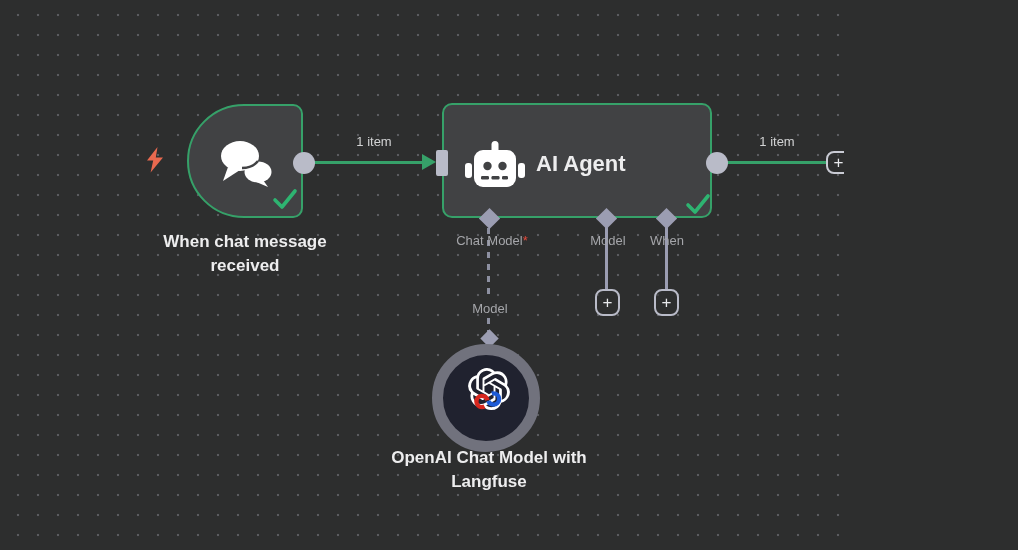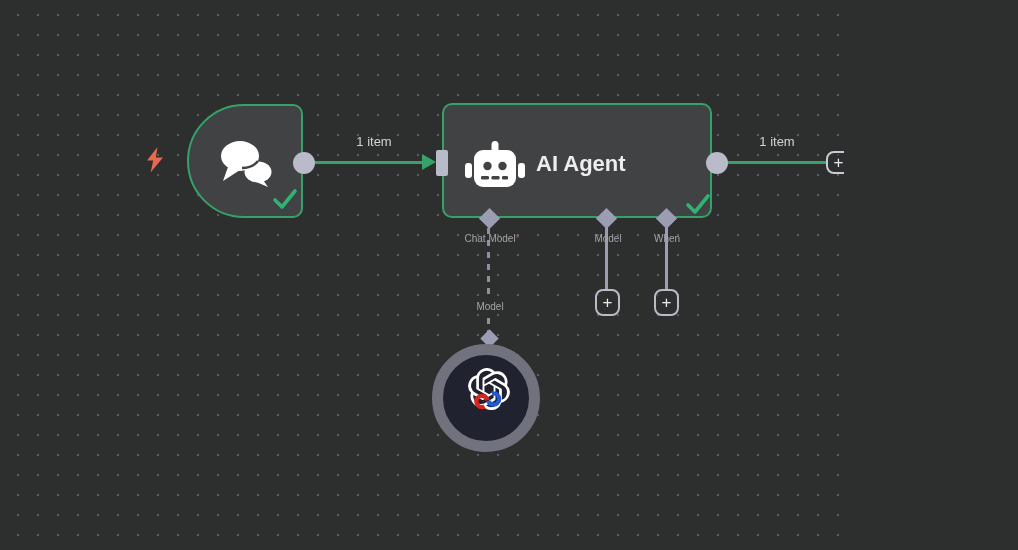--- a/index.html
+++ b/index.html
@@ -16,21 +16,21 @@
   .node-trigger{left:187px;top:104px;width:116px;height:114px;border-radius:58px 10px 10px 58px;}
   .node-agent{left:442px;top:103px;width:270px;height:115px;border-radius:10px;}
   .node-round{
     left:432px;top:344px;width:108px;height:108px;border-radius:50%;
     background:#20222f;border:11px solid #71727d;
   }
   
   .node-title{color:#ededee;font-size:17px;font-weight:bold;text-align:center;line-height:24px;transform:translateX(-50%);}
   .inner-title{color:#ededee;font-size:22px;font-weight:bold;}
   .edge-label{color:#d2d3d4;font-size:13px;transform:translateX(-50%);white-space:nowrap;}
-  .port-label{color:#a5a6aa;font-size:10px;transform:translateX(-50%);white-space:nowrap;}
+  .port-label{color:#a5a6aa;font-size:13px;transform:translateX(-50%);white-space:nowrap;}
   .req{color:#e3493b;}
   
   .wire{height:3px;background:#36a169;}
   .arrow-right{width:0;height:0;border-left:14px solid #36a169;border-top:8px solid transparent;border-bottom:8px solid transparent;}
   .conn-circle{width:22px;height:22px;border-radius:50%;background:#b9bbc8;}
   .conn-rect{width:12px;height:26px;border-radius:2px;background:#b9bbc8;}
   .diamond{background:#9b9db2;transform:rotate(45deg);}
   .vline{width:3px;background:#9b9db2;}
   .dashline{width:3px;background:repeating-linear-gradient(180deg,#8d90a1 0 6px,rgba(0,0,0,0) 6px 12px);}
   .plus-btn{
@@ -60,20 +60,21 @@
   <svg class="abs" style="left:216px;top:137px" width="60" height="50" viewBox="0 0 60 50">
     <ellipse cx="24" cy="19" rx="19" ry="15" fill="#fff"></ellipse>
     <polygon points="12,30 7,44 24,33" fill="#fff"></polygon>
     <ellipse cx="42" cy="35" rx="13.5" ry="10.5" fill="#fff"></ellipse>
     <polygon points="47,43 52,50 38,44" fill="#fff"></polygon>
     <path d="M26 31 A19 15 0 0 0 42 24" stroke="#414244" stroke-width="2.5" fill="none"></path>
   </svg>
   <svg class="abs" style="left:272px;top:188px" width="26" height="22" viewBox="0 0 26 22">
     <polyline points="3,12 10,19 23,3" stroke="#2eb471" stroke-width="3.6" fill="none" stroke-linecap="round" stroke-linejoin="round"></polyline>
   </svg>
+  <div class="abs node-title" style="left:245px;top:230px;width:210px">When chat message received</div>
   <div class="abs conn-circle" style="left:293px;top:152px"></div>
 
   <div class="abs node node-agent"></div>
   <svg class="abs" style="left:463px;top:141px" width="64" height="48" viewBox="0 0 64 48">
     <rect x="28.5" y="0" width="7" height="12" rx="3.5" fill="#fff"></rect>
     <rect x="2" y="22" width="7" height="15" rx="3" fill="#fff"></rect>
     <rect x="55" y="22" width="7" height="15" rx="3" fill="#fff"></rect>
     <rect x="11" y="9" width="42" height="37" rx="9" fill="#fff"></rect>
     <circle cx="24.5" cy="25" r="4.2" fill="#414244"></circle>
     <circle cx="39.5" cy="25" r="4.2" fill="#414244"></circle>
@@ -109,14 +110,15 @@
   <div class="abs plus-btn plus-end" style="left:826px;top:151px;width:25px;height:23px">+</div>
 
   <div class="abs node-round"></div>
   <svg class="abs" style="left:468px;top:368px" width="42" height="42" viewBox="0 0 24 24">
     <path fill="#fff" d="M22.2819 9.8211a5.9847 5.9847 0 0 0-.5157-4.9108 6.0462 6.0462 0 0 0-6.5098-2.9A6.0651 6.0651 0 0 0 4.9807 4.1818a5.9847 5.9847 0 0 0-3.9977 2.9 6.0462 6.0462 0 0 0 .7427 7.0966 5.98 5.98 0 0 0 .511 4.9107 6.051 6.051 0 0 0 6.5146 2.9001A5.9847 5.9847 0 0 0 13.2599 24a6.0557 6.0557 0 0 0 5.7718-4.2058 5.9894 5.9894 0 0 0 3.9977-2.9001 6.0557 6.0557 0 0 0-.7475-7.073zm-9.022 12.6081a4.4755 4.4755 0 0 1-2.8764-1.0408l.1419-.0804 4.7783-2.7582a.7948.7948 0 0 0 .3927-.6813v-6.7369l2.02 1.1686a.071.071 0 0 1 .038.0615v5.5826a4.504 4.504 0 0 1-4.4945 4.4849zm-9.6607-4.1254a4.4708 4.4708 0 0 1-.5346-3.0137l.142.0852 4.783 2.7582a.7712.7712 0 0 0 .7806 0l5.8428-3.3685v2.3324a.0804.0804 0 0 1-.0332.0615L9.74 19.9502a4.4992 4.4992 0 0 1-6.1408-1.6464zM2.3408 7.8956a4.485 4.485 0 0 1 2.3655-1.9728V11.6a.7664.7664 0 0 0 .3879.6765l5.8144 3.3543-2.0201 1.1685a.0757.0757 0 0 1-.071 0l-4.8303-2.7865A4.504 4.504 0 0 1 2.3408 7.8956zm16.5963 3.8558L13.1038 8.364 15.1192 7.2a.0757.0757 0 0 1 .071 0l4.8303 2.7913a4.4944 4.4944 0 0 1-.6765 8.1042v-5.6772a.79.79 0 0 0-.407-.667zm2.0107-3.0231l-.142-.0852-4.7735-2.7818a.7759.7759 0 0 0-.7854 0L9.409 9.2297V6.8974a.0662.0662 0 0 1 .0284-.0615l4.8303-2.7866a4.4992 4.4992 0 0 1 6.6802 4.66zM8.3065 12.863l-2.02-1.1638a.0804.0804 0 0 1-.038-.0567V6.0742a4.4992 4.4992 0 0 1 7.3757-3.4537l-.142.0805L8.704 5.459a.7948.7948 0 0 0-.3927.6813zm1.0976-2.3654l2.602-1.4998 2.6069 1.4998v2.9994l-2.5974 1.4997-2.6067-1.4997z"></path>
   </svg>
   <svg class="abs" style="left:472px;top:391px" width="34" height="19" viewBox="0 0 34 19">
     <circle cx="10" cy="10.5" r="5.6" fill="none" stroke="#d7261d" stroke-width="4.4" stroke-dasharray="27 9" stroke-dashoffset="30"></circle>
     <circle cx="21.5" cy="8" r="5.6" fill="none" stroke="#1e5bd6" stroke-width="4.4" stroke-dasharray="27 9" stroke-dashoffset="12"></circle>
   </svg>
+  <div class="abs node-title" style="left:489px;top:446px;width:210px">OpenAI Chat Model with Langfuse</div>
 
 </div>
 
 </body></html>

